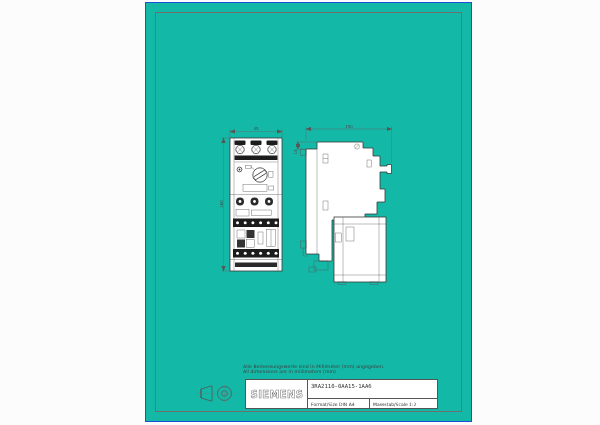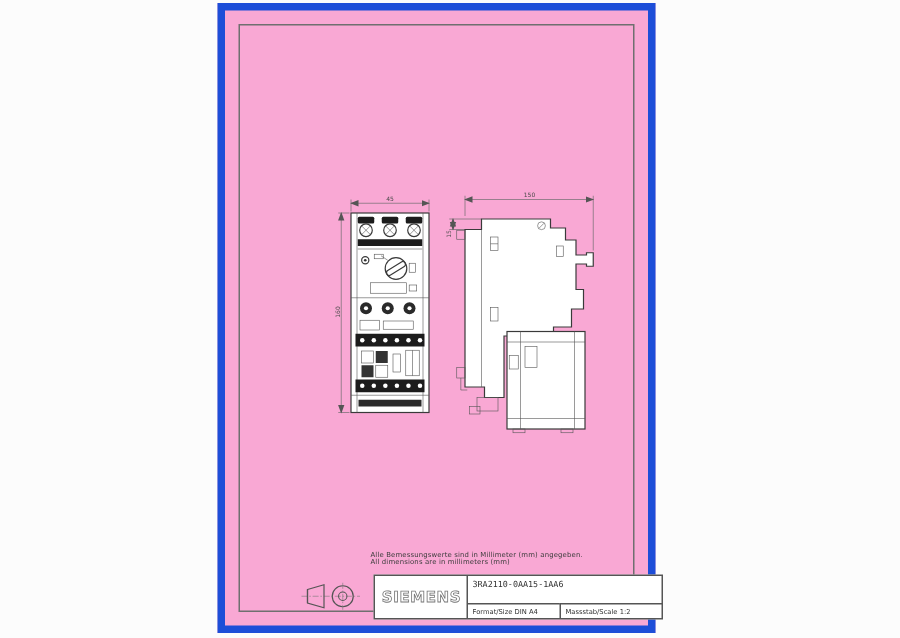--- a/index.html
+++ b/index.html
@@ -3,22 +3,22 @@
 <meta charset="utf-8">
 <style>
   html,body{margin:0;padding:0;}
   body{
     width:600px;height:425px;
     background:#fcfcfc;
     font-family:"DejaVu Sans", sans-serif;
     position:relative;overflow:hidden;
   }
   .sheet{
-    position:absolute;left:145px;top:2px;width:292px;height:420px;
-    background:#f9a8d4;border:5px solid #1d4ed8;box-sizing:border-box;
+    position:absolute;left:145px;top:2px;width:327px;height:420px;
+    background:#14b8a6;border:1px solid #1d4ed8;box-sizing:border-box;
   }
   .inner-frame{
     position:absolute;left:9px;top:9px;right:9px;bottom:9px;
     border:1px solid #6f6f6f;
   }
   svg text{font-family:"DejaVu Sans", sans-serif;}
   .dim-label{font-size:4px;fill:#4a4a4a;}
   .drawing-svg{position:absolute;left:0;top:0;}
   .notes{
     position:absolute;left:97px;top:361px;width:160px;

